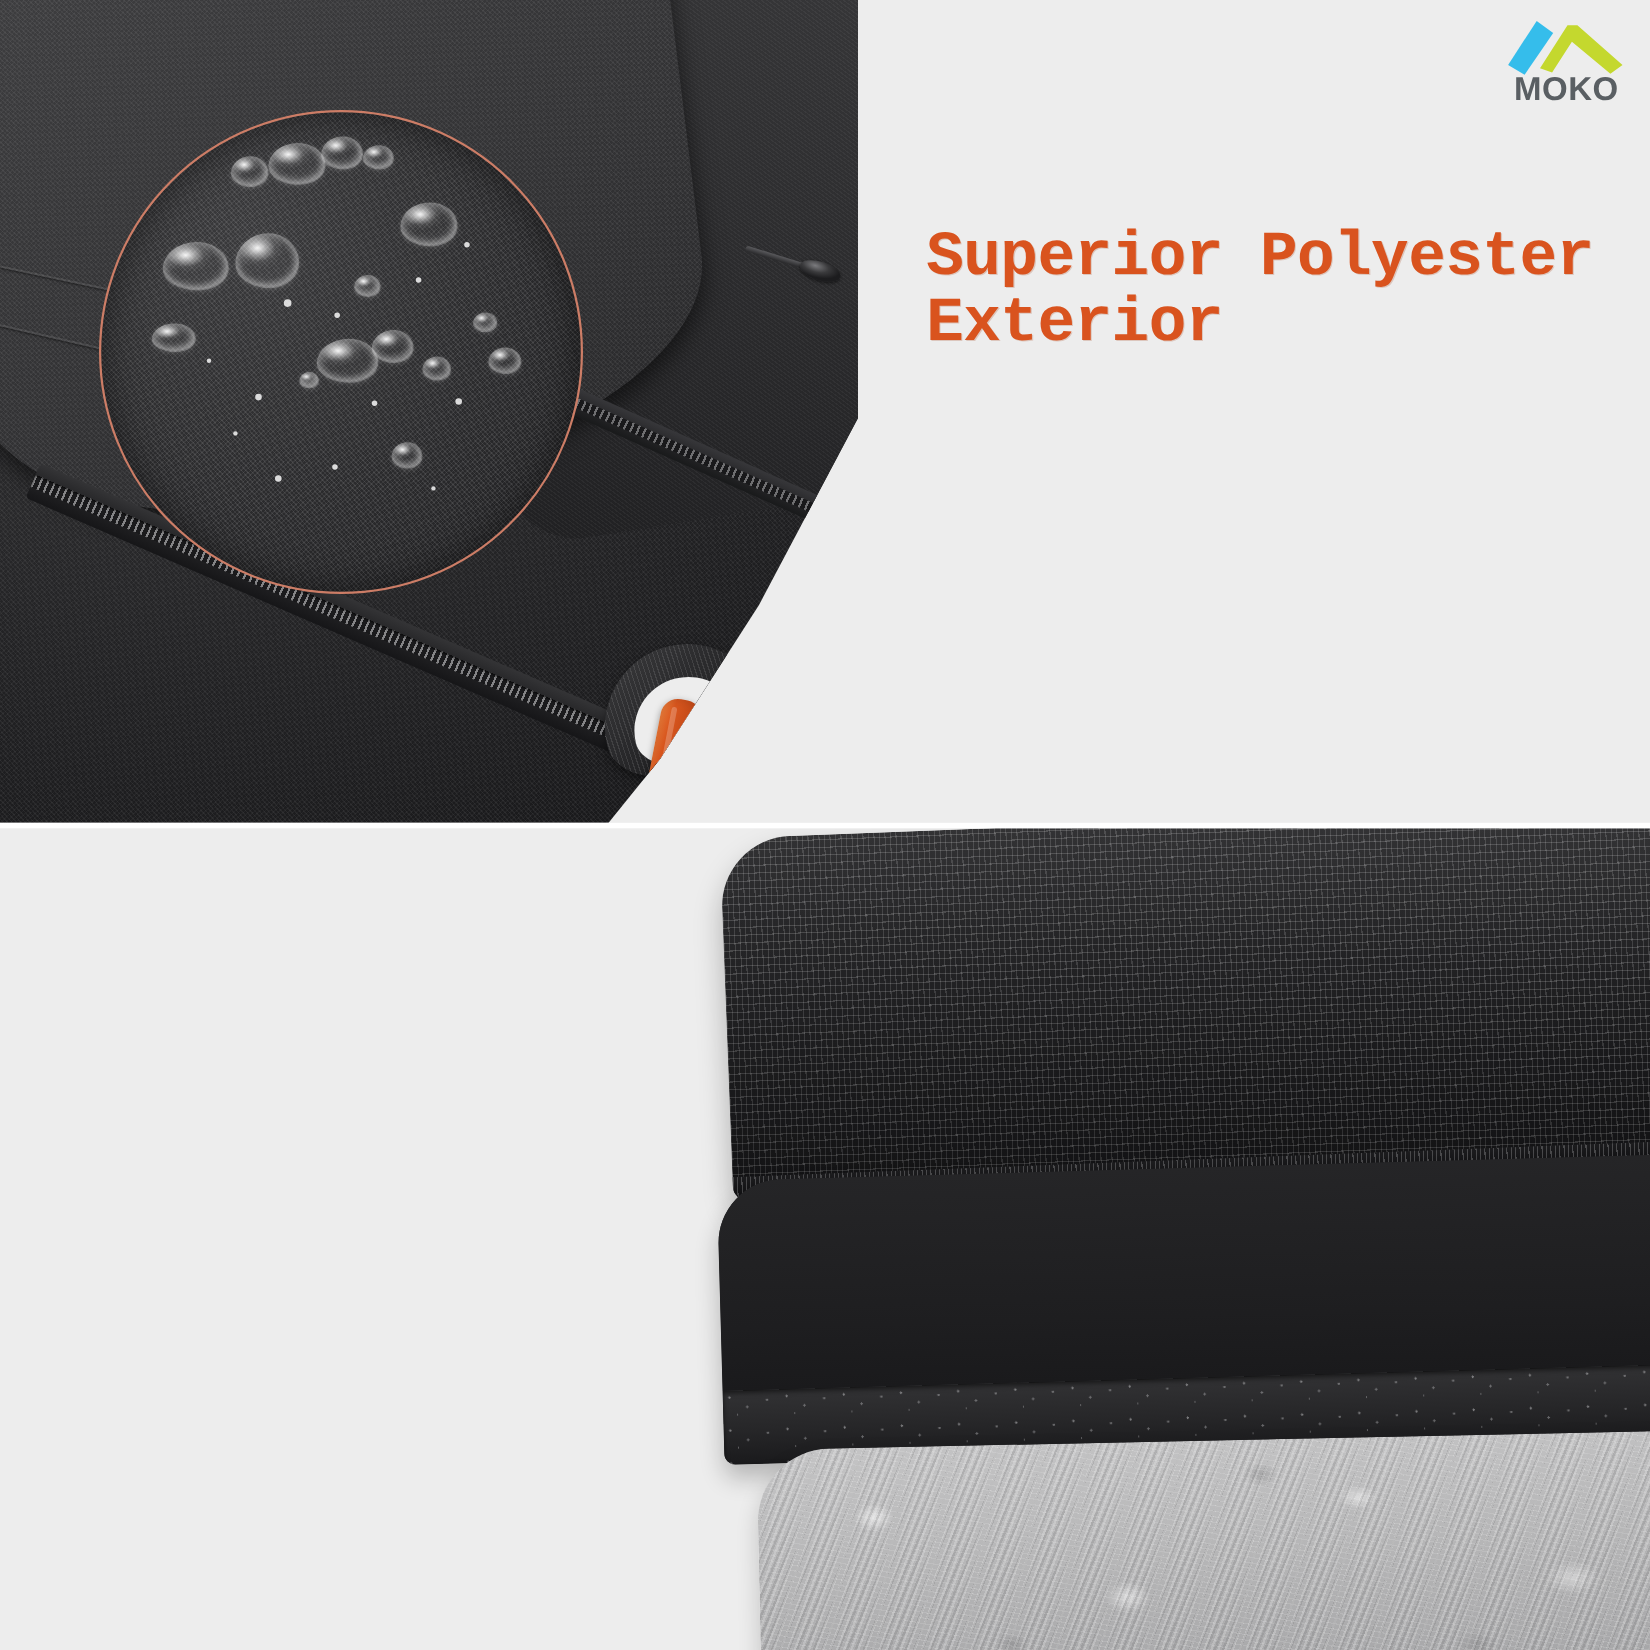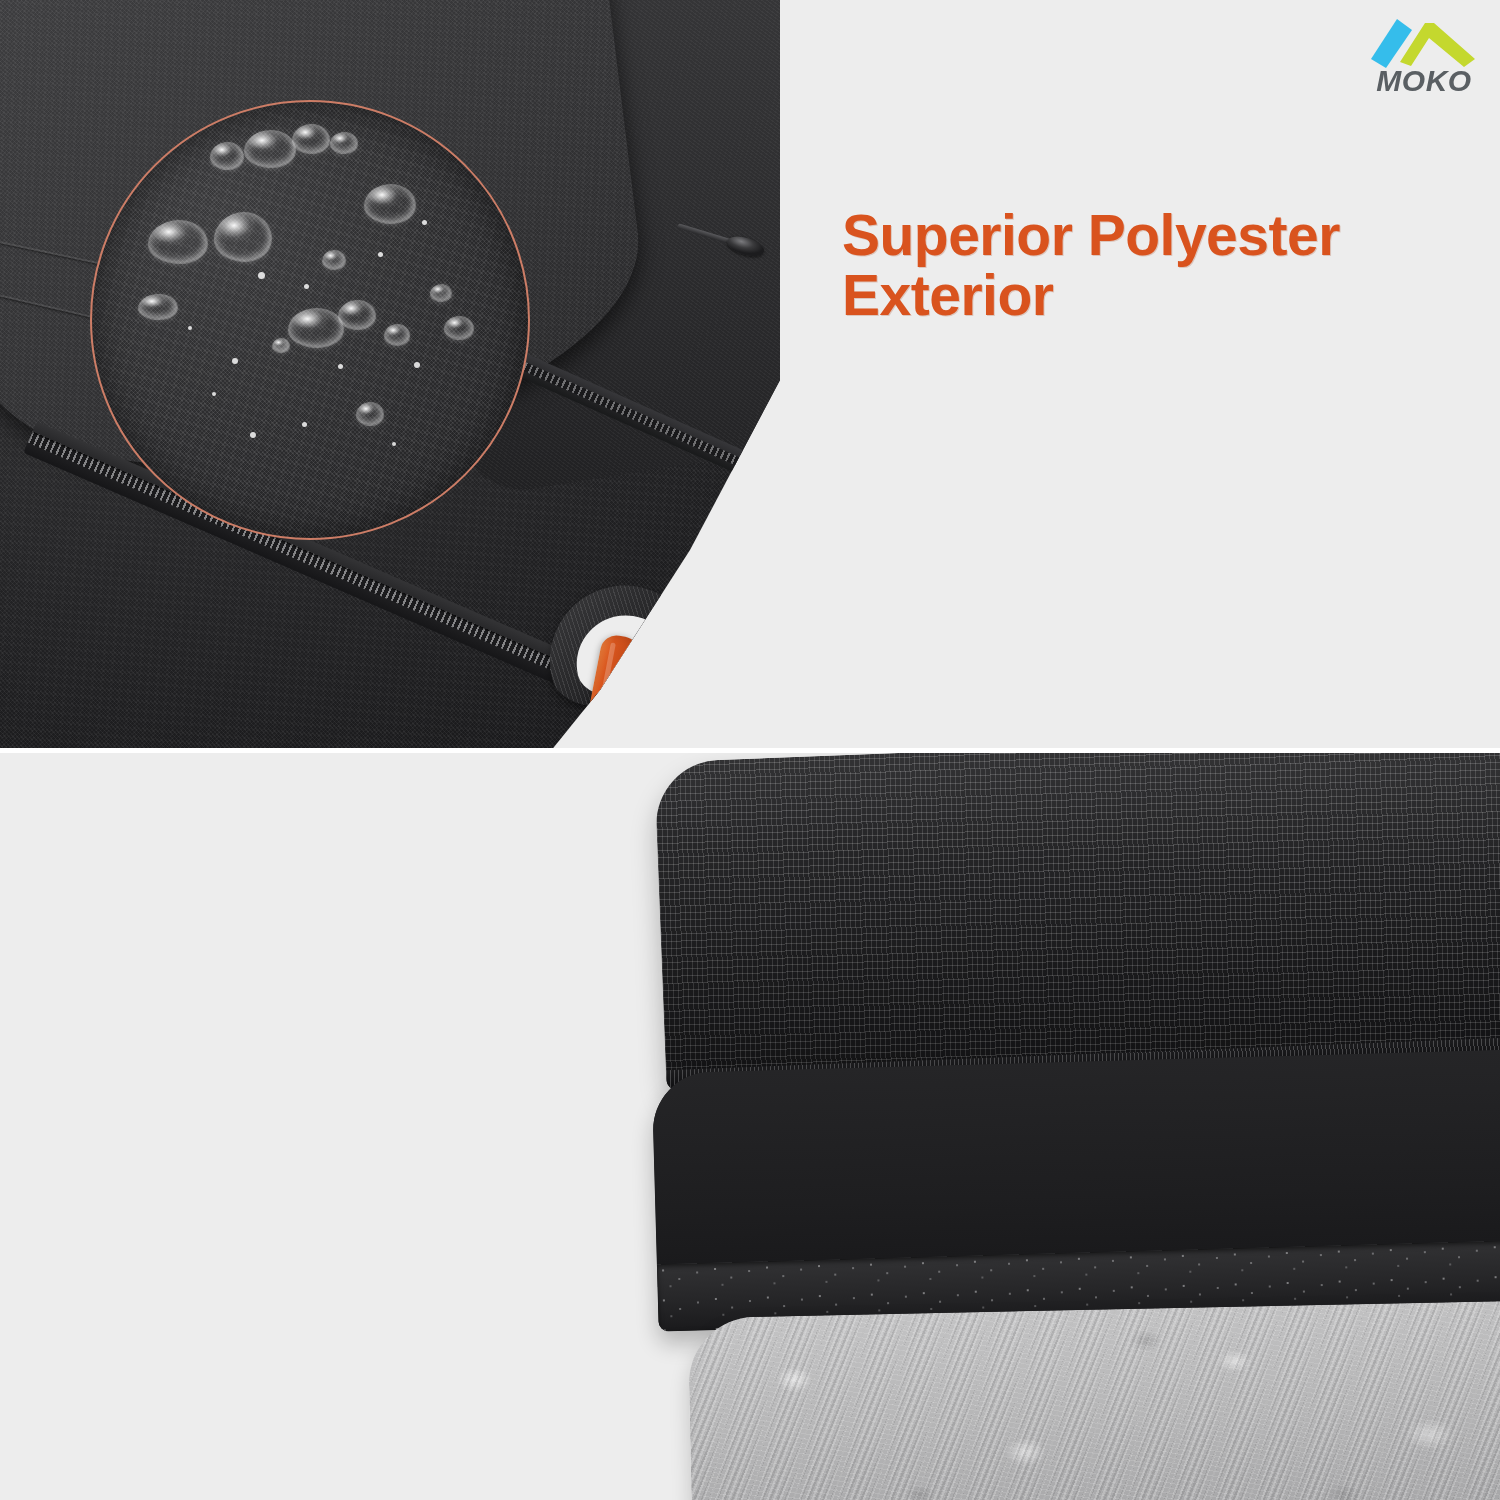--- a/index.html
+++ b/index.html
@@ -7,26 +7,26 @@
   html,body { width:1500px; height:1500px; overflow:hidden; }
   body {
     font-family:"Liberation Sans", sans-serif;
     background:#ededed;
     position:relative;
   }
   #stage { position:absolute; inset:0; width:1500px; height:1500px; }
 
   
   .panel { position:absolute; left:0; width:1500px; background:#ededed; overflow:hidden; }
-  #panel-top    { top:0;    height:748px; }
+  #panel-top    { top:0;    height:748px;font-family:Liberation Mono, monospace; }
   #panel-divider{ position:absolute; left:0; top:748px; width:1500px; height:5px; background:#ffffff; z-index:40; }
   #panel-bottom { top:753px; height:747px; }
 
   
-  #logo { position:absolute; left:1363px; top:10px; width:122px; height:84px; z-index:60;font-style:italic; }
+  #logo { position:absolute; left:1363px; top:10px; width:122px; height:84px; z-index:60; }
   #logo svg { display:block; width:122px; height:84px; }
 
   
   #bag-photo {
     position:absolute; left:-10px; top:-10px; width:800px; height:762px;
     clip-path: polygon(0 0, 790px 0, 790px 390px, 700px 560px, 610px 700px, 560px 762px, 0 762px);
   }
   
   .fabric {
     position:absolute; inset:0;

